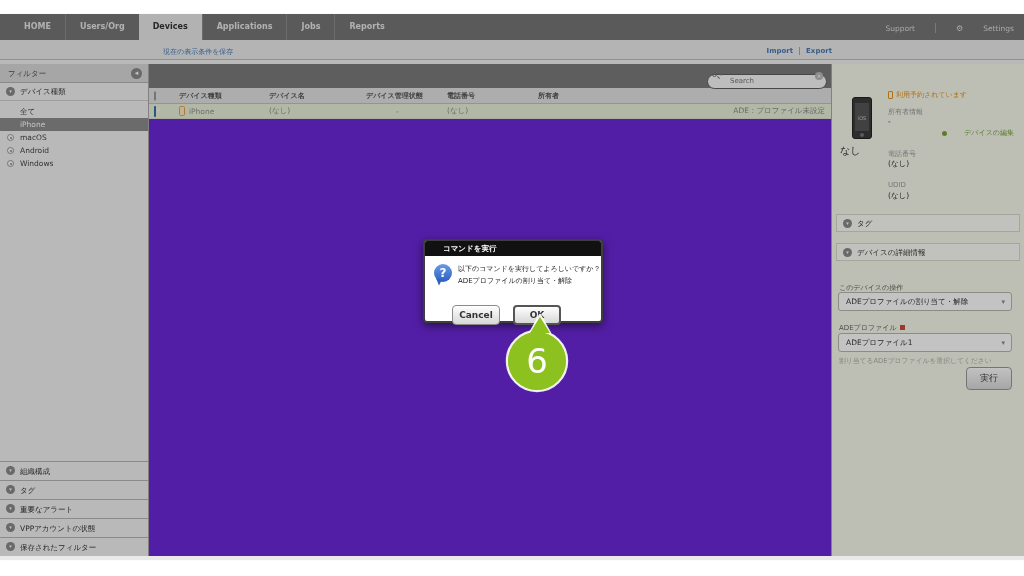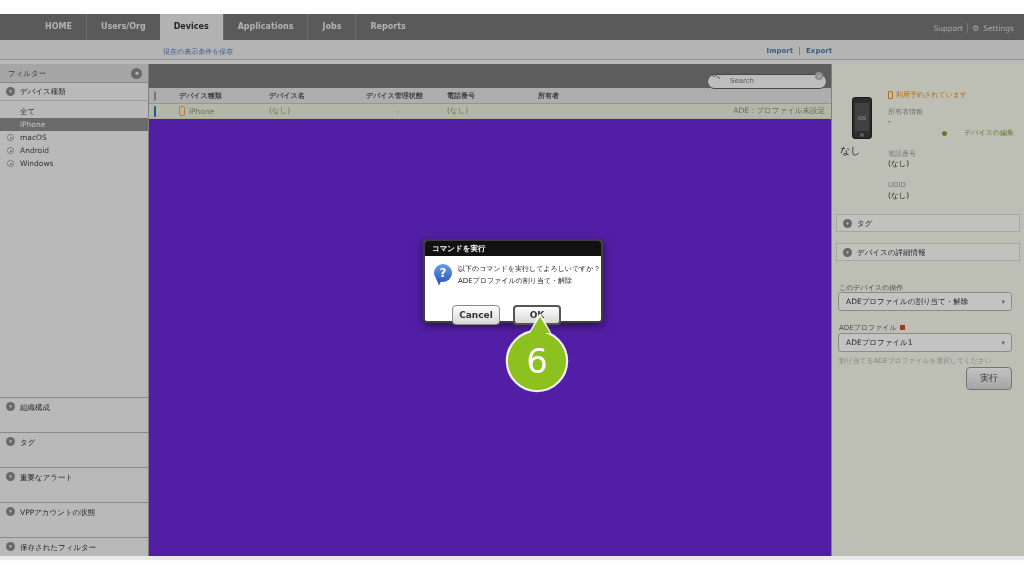--- a/index.html
+++ b/index.html
@@ -3,27 +3,27 @@
 <meta charset="utf-8">
 <style>
   * { margin:0; padding:0; box-sizing:border-box; }
   html,body { width:1024px; height:576px; background:#fff; overflow:hidden;
     font-family:"DejaVu Sans","Liberation Sans",sans-serif; }
   .app { position:absolute; left:0; top:14px; width:1024px; height:542px;
     background:#f2f2f2; box-shadow:0 2px 3px rgba(0,0,0,0.25); }
 
   
   .nav { position:absolute; left:0; top:0; width:100%; height:26px; background:#767676;
-    display:flex; align-items:stretch;padding-left:21px; }
+    display:flex; align-items:stretch; }
   .nav-tab { color:#e8e8e8; font-size:8px; font-weight:600; line-height:26px;
     padding:0 14px; cursor:pointer; border-left:1px solid rgba(255,255,255,0.18); }
   .nav-tab:first-child { border-left:none; margin-left:10px; }
   .nav-tab.active { background:#e9e9e9; color:#333; border-left:none; }
   .nav-right { position:absolute; right:10px; top:0; height:28px; display:flex;
-    align-items:center; gap:4px; }
+    align-items:center; gap:20px; }
   .nav-link { color:#ddd; font-size:7.5px; cursor:pointer; }
   .vdiv { width:1px; height:10px; background:rgba(255,255,255,0.3); }
   .gear { color:#ddd; font-size:8px; }
 
   
   .toolbar { position:absolute; left:0; top:26px; width:100%; height:20px;
     background:#ececec; border-bottom:1px solid #bdbdbd; }
   .save-view { position:absolute; left:163px; top:7px; font-size:7px; color:#4a7ab5; cursor:pointer; }
   .imp-exp { position:absolute; right:192px; top:7px; font-size:7px; color:#4a7ab5;
     display:flex; gap:6px; align-items:center; }
@@ -47,21 +47,21 @@
     background:#8a8a8a; color:#fff; font-size:5px; line-height:9px; text-align:center; }
   .sb-item { height:13px; font-size:7.5px; color:#444; line-height:13px; padding-left:20px;
     position:relative; cursor:pointer; }
   .sb-item .radio { position:absolute; left:7px; top:3px; width:7px; height:7px;
     border:1px solid #999; border-radius:50%; background:#fdfdfd; }
   .sb-item .radio::after { content:""; position:absolute; left:1.5px; top:1.5px; width:2px;
     height:2px; border-radius:50%; background:#888; }
   .sb-item.selected { background:#8c8c8c; color:#fff; }
   .sb-spacer { flex:1; }
   .sb-bottom .sb-sec { height:19px; border-top:1px solid #b5b5b5; font-size:7.5px;
-    color:#333; line-height:19px; padding-left:20px; position:relative; cursor:pointer;margin-top:16px; }
+    color:#333; line-height:19px; padding-left:20px; position:relative; cursor:pointer; }
 
   
   .table-area { flex:1; background:#6d28d9; display:flex; flex-direction:column; }
   .table-topbar { height:24px; background:#7c7c7c; position:relative; }
   .search-wrap { position:absolute; right:4px; top:4px; width:120px; height:15px; }
   .search-input { width:100%; height:15px; border:1px solid #5e5e5e; border-radius:8px;
     background:#f7f7f7; font-size:7px; color:#555; padding:0 14px 0 22px; outline:none;
     font-family:"DejaVu Sans","Liberation Sans",sans-serif; }
   .mag { position:absolute; left:5px; top:4px; width:5px; height:5px;
     border:1.2px solid #777; border-radius:50%; }
@@ -118,21 +118,21 @@
   .exec-btn { position:absolute; right:12px; top:303px; width:46px; height:23px;
     background:linear-gradient(#fdfdfd,#dadada); border:1px solid #9a9a9a; border-radius:4px;
     font-size:9px; color:#444; text-align:center; line-height:21px; cursor:pointer;
     box-shadow:inset 0 1px 0 #fff; }
 
   
   .overlay { position:absolute; inset:0; background:rgba(0,0,0,0.235); z-index:10; }
   .dialog { position:absolute; left:423px; top:225px; width:180px; height:84px; z-index:20;
     border:2px solid #3e3e3e; border-radius:4px; background:#fff; box-shadow:0 3px 10px rgba(0,0,0,0.5); }
   .dlg-title { height:15px; background:#111; color:#fff; font-size:7.5px; font-weight:600;
-    line-height:15px; padding-left:7px; border-radius:2px 2px 0 0; }
+    line-height:15px; padding-left:18px; border-radius:2px 2px 0 0; }
   .dlg-body { position:relative; height:63px; }
   .q-icon { position:absolute; left:9px; top:8px; width:18px; height:18px; border-radius:50%;
     background:linear-gradient(#6b9ae8,#2d5fc0); color:#fff; font-size:12px; font-weight:bold;
     text-align:center; line-height:18px; }
   .q-icon::after { content:""; position:absolute; left:1px; bottom:-3px; width:0; height:0;
     border-left:5px solid transparent; border-right:1px solid transparent; border-top:6px solid #2d5fc0;
     transform:rotate(18deg); }
   .dlg-msg { position:absolute; left:33px; top:8px; font-size:7px; color:#222; line-height:11.5px; }
   .dlg-btn { position:absolute; top:49px; width:48px; height:20px; border-radius:4px;
     background:linear-gradient(#fefefe,#d7d7d7); border:1px solid #8a8a8a; font-size:9px;

